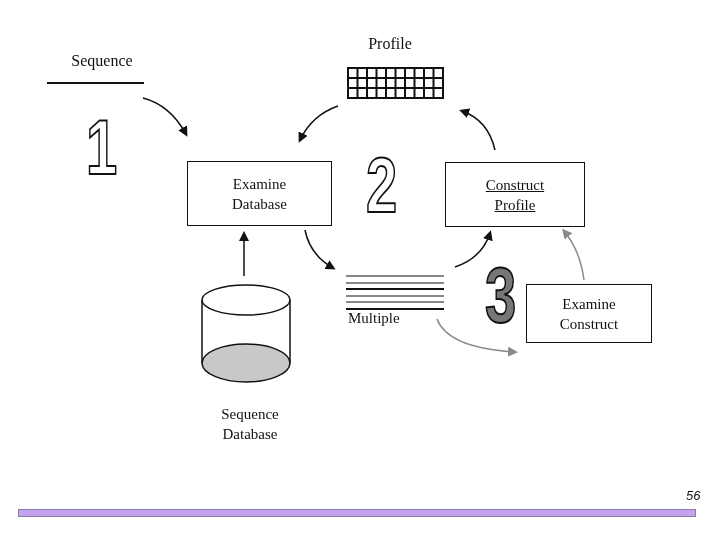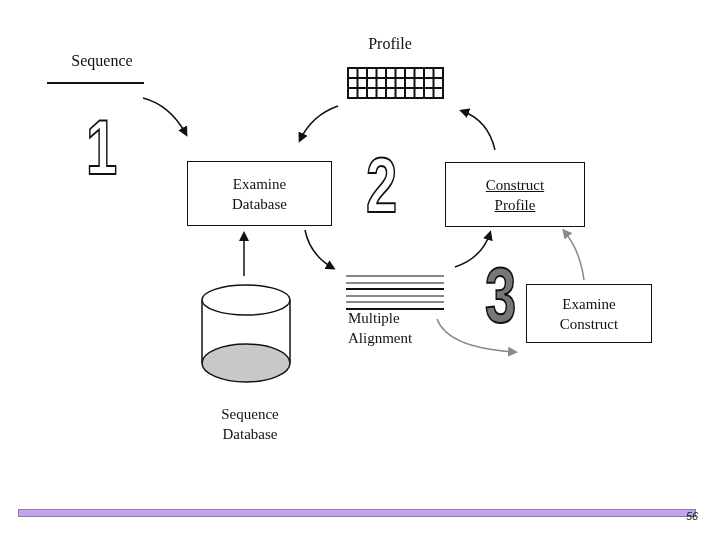--- a/index.html
+++ b/index.html
@@ -3,21 +3,21 @@
   <meta charset="utf-8">
   <style>
     html, body { margin: 0; padding: 0; background: #ffffff; }
     body { width: 720px; height: 540px; position: relative; overflow: hidden; font-family: "Liberation Serif", serif; color: #111; }
     .abs { position: absolute; }
     .label { font-size: 15px; line-height: 20px; text-align: center; color: #111; }
     .box { position: absolute; border: 1.5px solid #111; background: #fff; display: flex; align-items: center; justify-content: center; text-align: center; font-size: 15px; line-height: 20px; box-sizing: border-box; }
     .box span { display: block; }
     svg.overlay { position: absolute; left: 0; top: 0; }
     .footer-bar { position: absolute; left: 18px; top: 509px; width: 678px; height: 8px; background: #c3a4ec; border: 1px solid #8d7aa8; box-sizing: border-box; }
-    .page-num { position: absolute; left: 686px; top: 510px; font-size: 11px; font-family: "Liberation Sans", sans-serif; font-style: italic; color: #111; }
+    .page-num { position: absolute; left: 686px; top: 488px; font-size: 13px; font-family: "Liberation Sans", sans-serif; font-style: italic; color: #111; }
     .bignum { font-family: "Liberation Sans", sans-serif; font-weight: bold; font-size: 78px; line-height: 78px; position: absolute; transform: scaleX(0.72); transform-origin: left top; }
     .outline { color: #ffffff; -webkit-text-stroke: 2px #111; }
     .filled { color: #777777; -webkit-text-stroke: 2px #111; }
   </style>
 </head>
 <body>
 
 <div class="abs label" style="left:52px; top:51px; width:100px; font-size:16px;">Sequence</div>
 <div class="abs" style="left:47px; top:82px; width:97px; height:2px; background:#111;"></div>
 
@@ -43,21 +43,20 @@
 
 <div class="box" style="left:526px; top:284px; width:126px; height:59px;">
   <div>
     <span>Examine</span>
     <span>Construct</span>
   </div>
 </div>
 
 <div class="abs label" style="left:338px; top:308px; width:100px; text-align:left; padding-left:10px;">
   <span style="display:block">Multiple</span>
-  <span style="display:block">Alignment</span>
 </div>
 
 <div class="abs label" style="left:200px; top:404px; width:100px;">
   <span style="display:block">Sequence</span>
   <span style="display:block">Database</span>
 </div>
 
 <svg class="overlay" width="720" height="540" viewBox="0 0 720 540">
   <defs>
     <marker id="ah-black" markerWidth="10" markerHeight="10" refX="7" refY="5" orient="auto" markerUnits="userSpaceOnUse">

